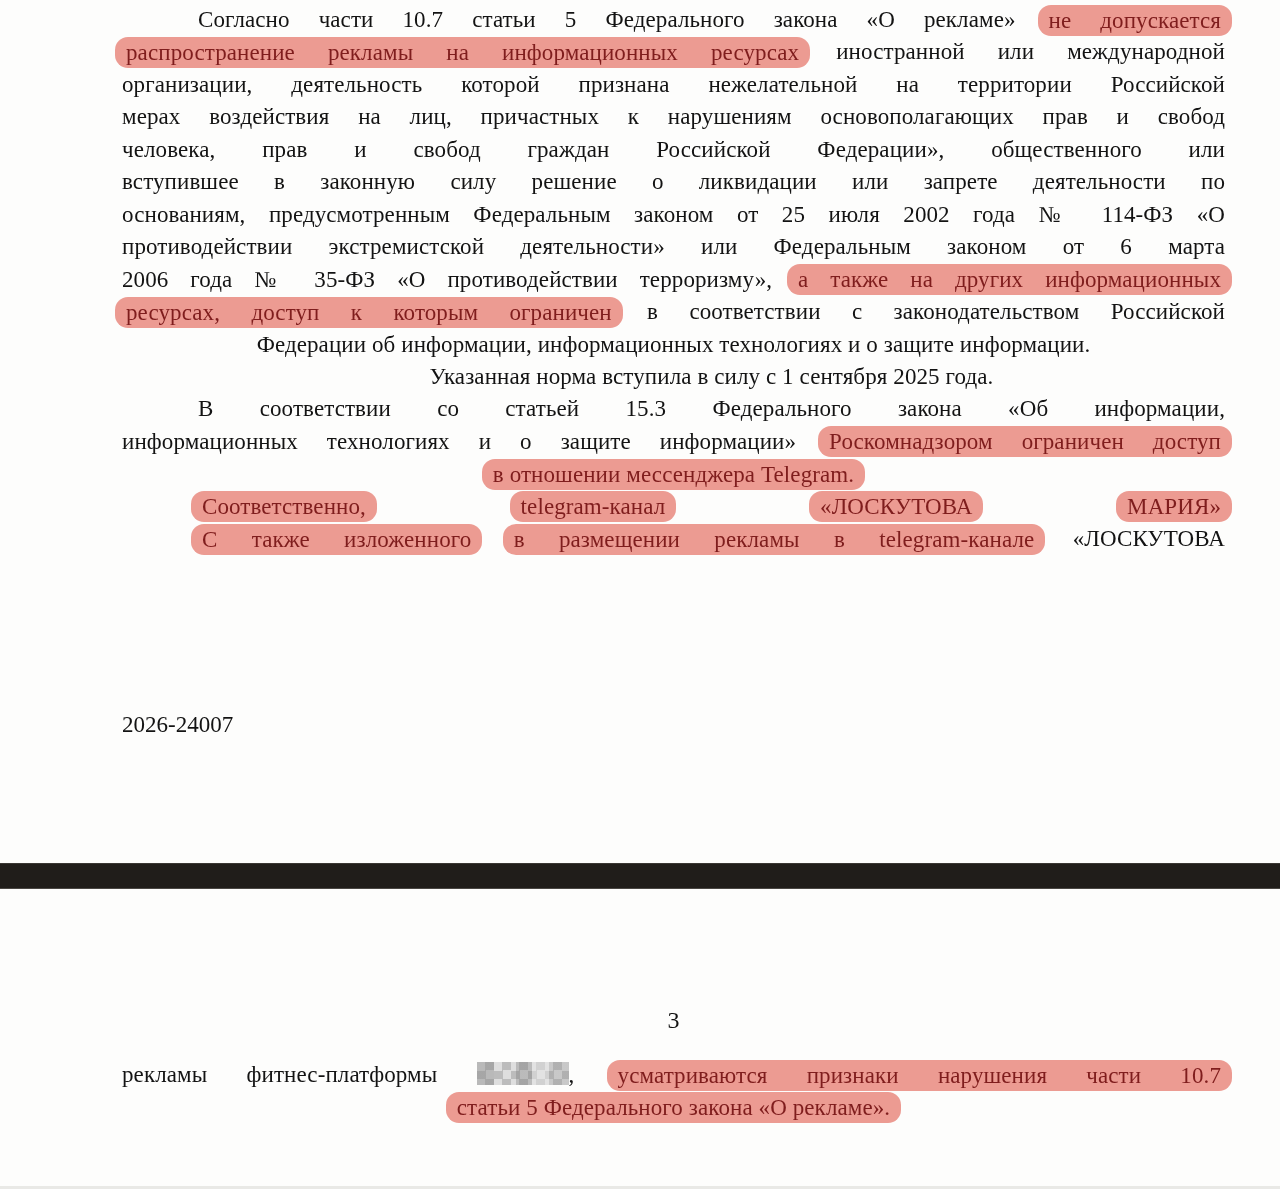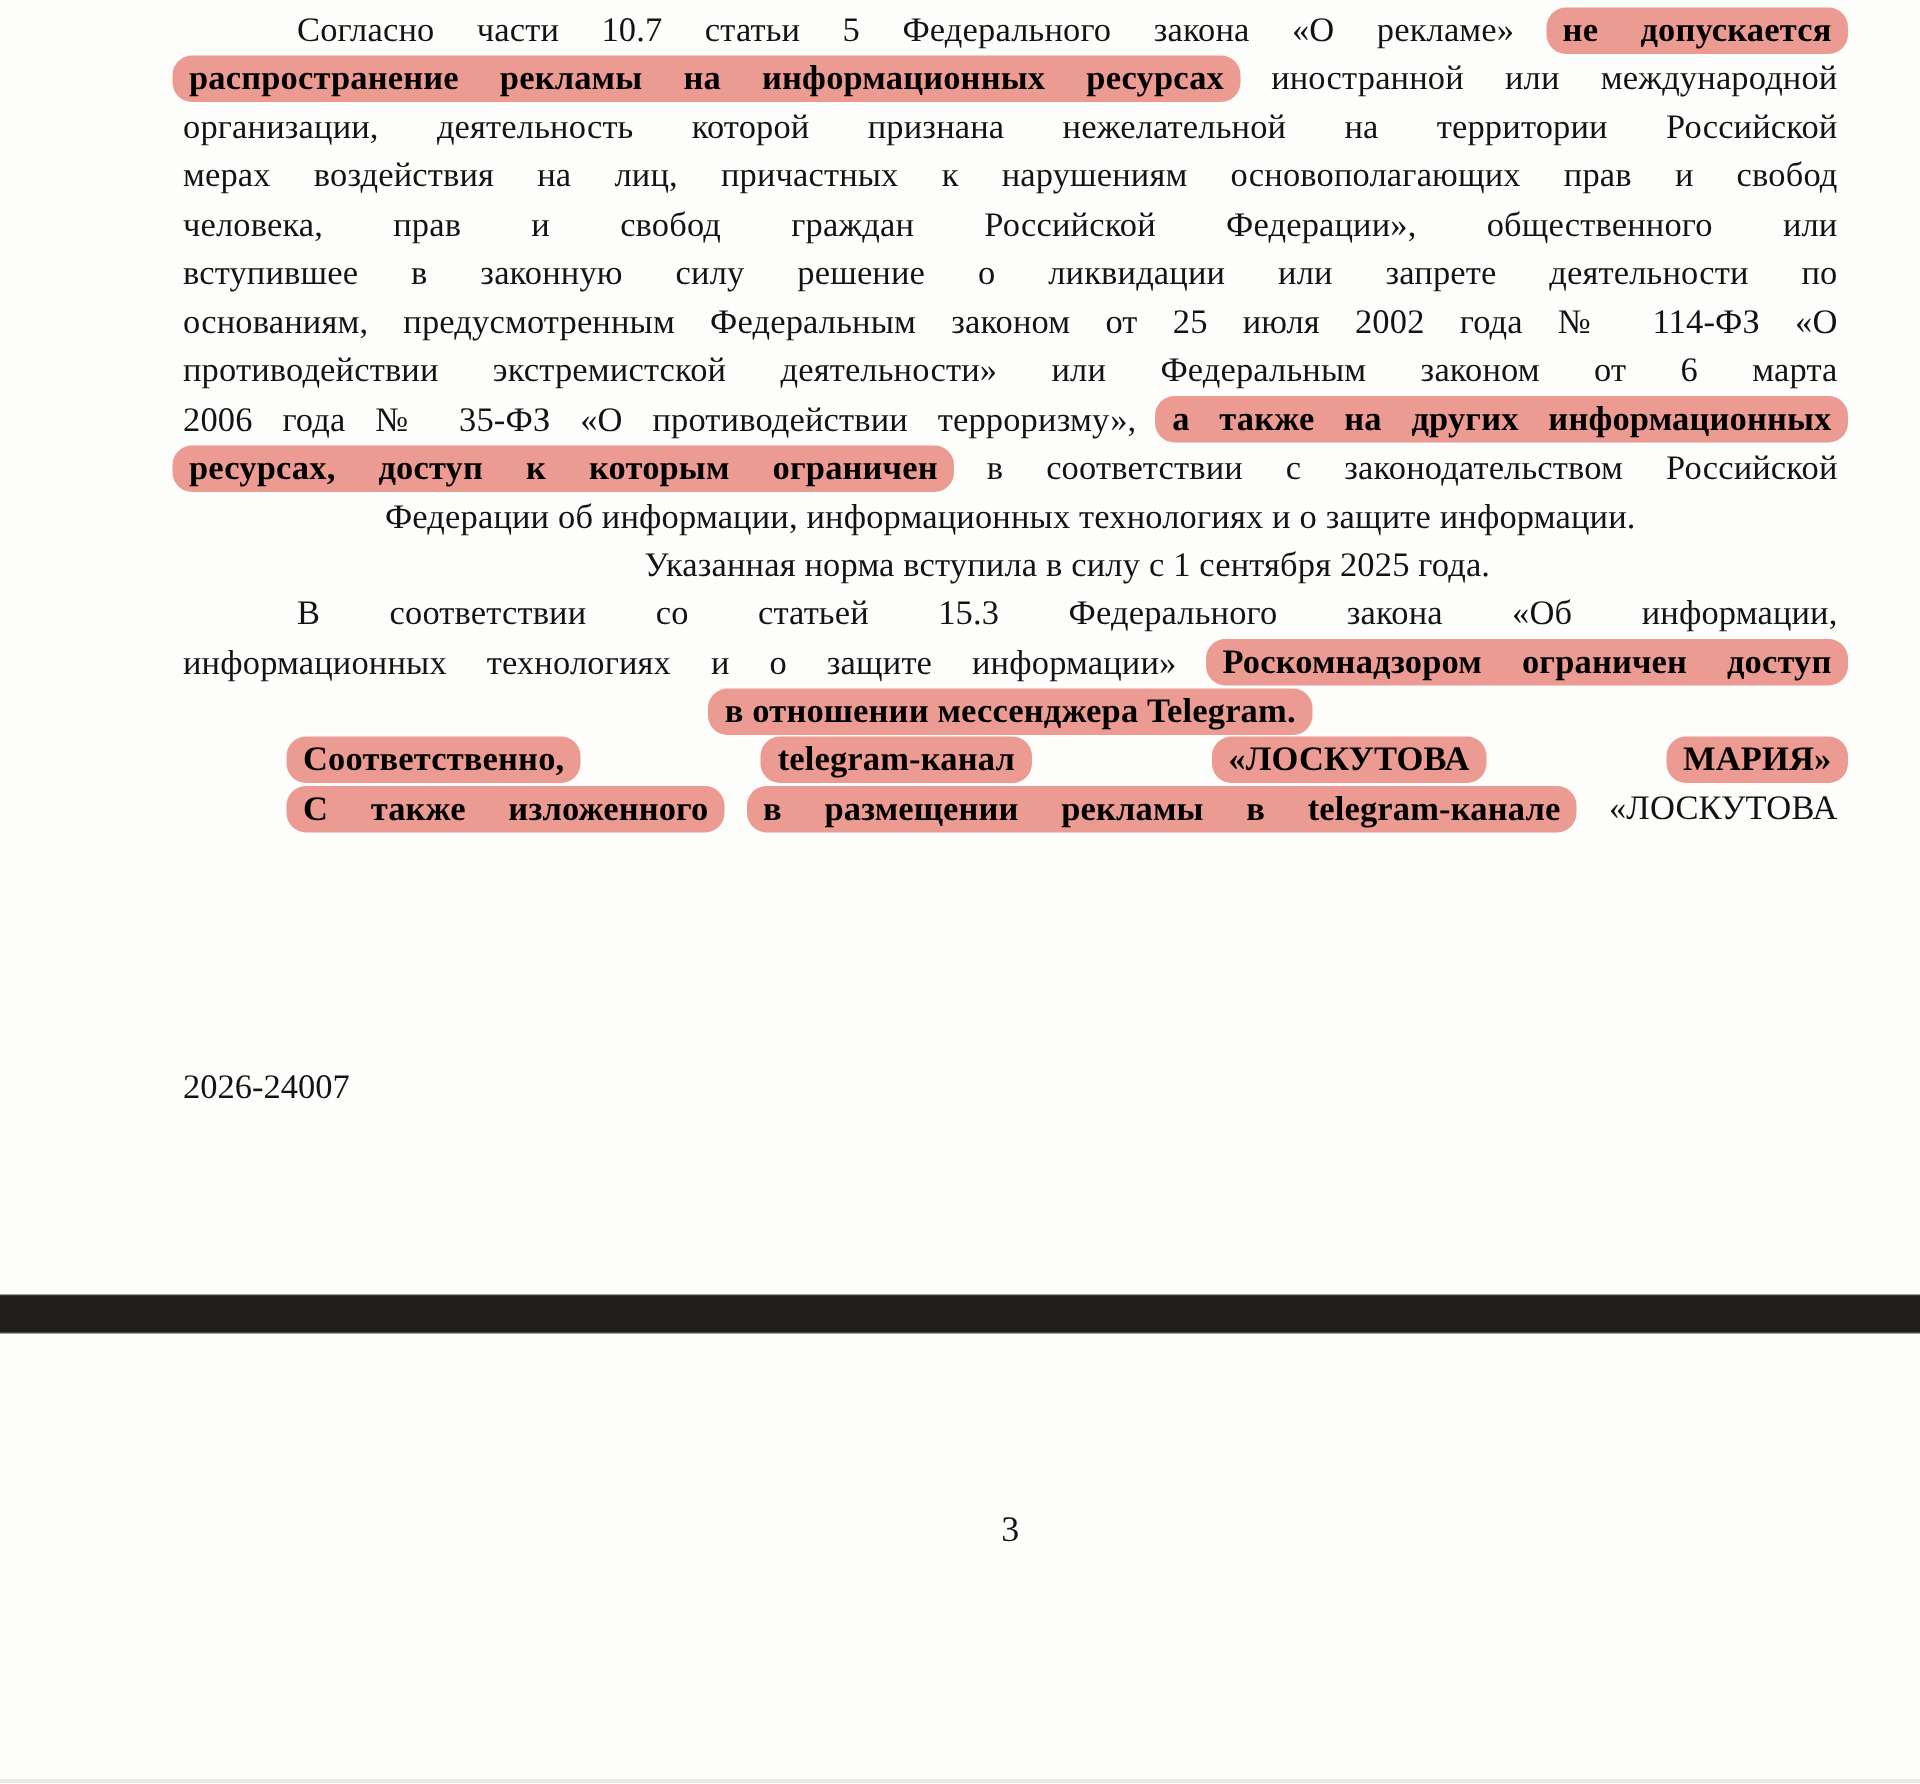--- a/index.html
+++ b/index.html
@@ -20,27 +20,26 @@
     line-height: 32.45px;
     letter-spacing: 0.1px;
   }
   #doc-top { top: 4px; }
   #doc-bottom { top: 1059px; }
   .line { text-align: center; }
   .line.j { text-align: justify; text-align-last: justify; text-justify: inter-word; }
   .line.ind { text-indent: 76px; }
   mark.hl {
     background: #ec9b92;
-    color: #000000;
+    color: #7f1d1d;
     padding: 2.5px 11px 3.5px;
     margin: 16px -7px;
     border-radius: 13px;
     -webkit-box-decoration-break: clone;
     box-decoration-break: clone;
-    font-weight: bold;
   }
   .censor {
     display: inline-block;
     width: 92px;
     height: 23px;
     vertical-align: -3px;
     background:
       linear-gradient(90deg, rgba(140,140,140,0.45) 0 18%, rgba(255,255,255,0) 18% 42%,
         rgba(120,120,120,0.35) 42% 60%, rgba(230,230,230,0.5) 60% 78%, rgba(150,150,150,0.3) 78%),
       repeating-conic-gradient(#bcbcbc 0% 25%, #dedede 25% 50%);
@@ -102,16 +101,20 @@
       <div class="line j ind"><mark class="hl">Соответственно,</mark><span> </span><mark class="hl">telegram-канал</mark><span> </span><mark class="hl">«ЛОСКУТОВА</mark><span> </span><mark class="hl">МАРИЯ»</mark></div>
       <div class="line j ind"><mark class="hl">С также изложенного</mark><span> </span><mark class="hl">в размещении рекламы в telegram-канале</mark><span> «ЛОСКУТОВА</span></div>
     </div>
 
   <div class="doc-number">2026-24007</div>
 
   <div class="separator"></div>
 
   <div class="page-number">3</div>
 
+  <div class="doc" id="doc-bottom">
+      <div class="line j"><span>рекламы фитнес-платформы </span><span class="censor"></span><span>, </span><mark class="hl">усматриваются признаки нарушения части 10.7</mark></div>
+      <div class="line"><mark class="hl">статьи 5 Федерального закона «О рекламе».</mark></div>
+    </div>
 
   <div class="bottom-edge"></div>
 
 </div>
 
 </body></html>

